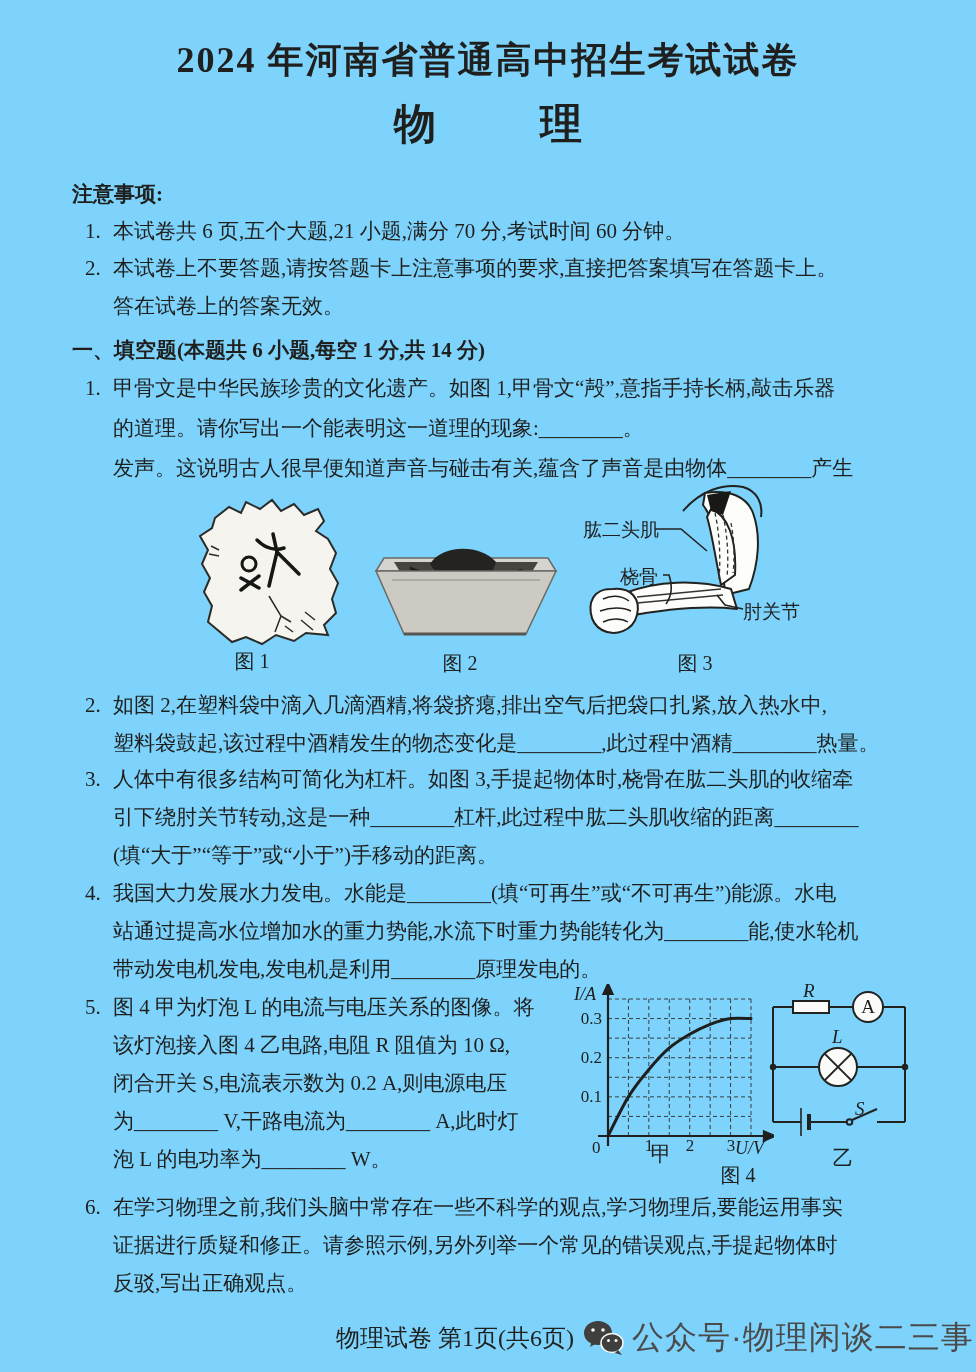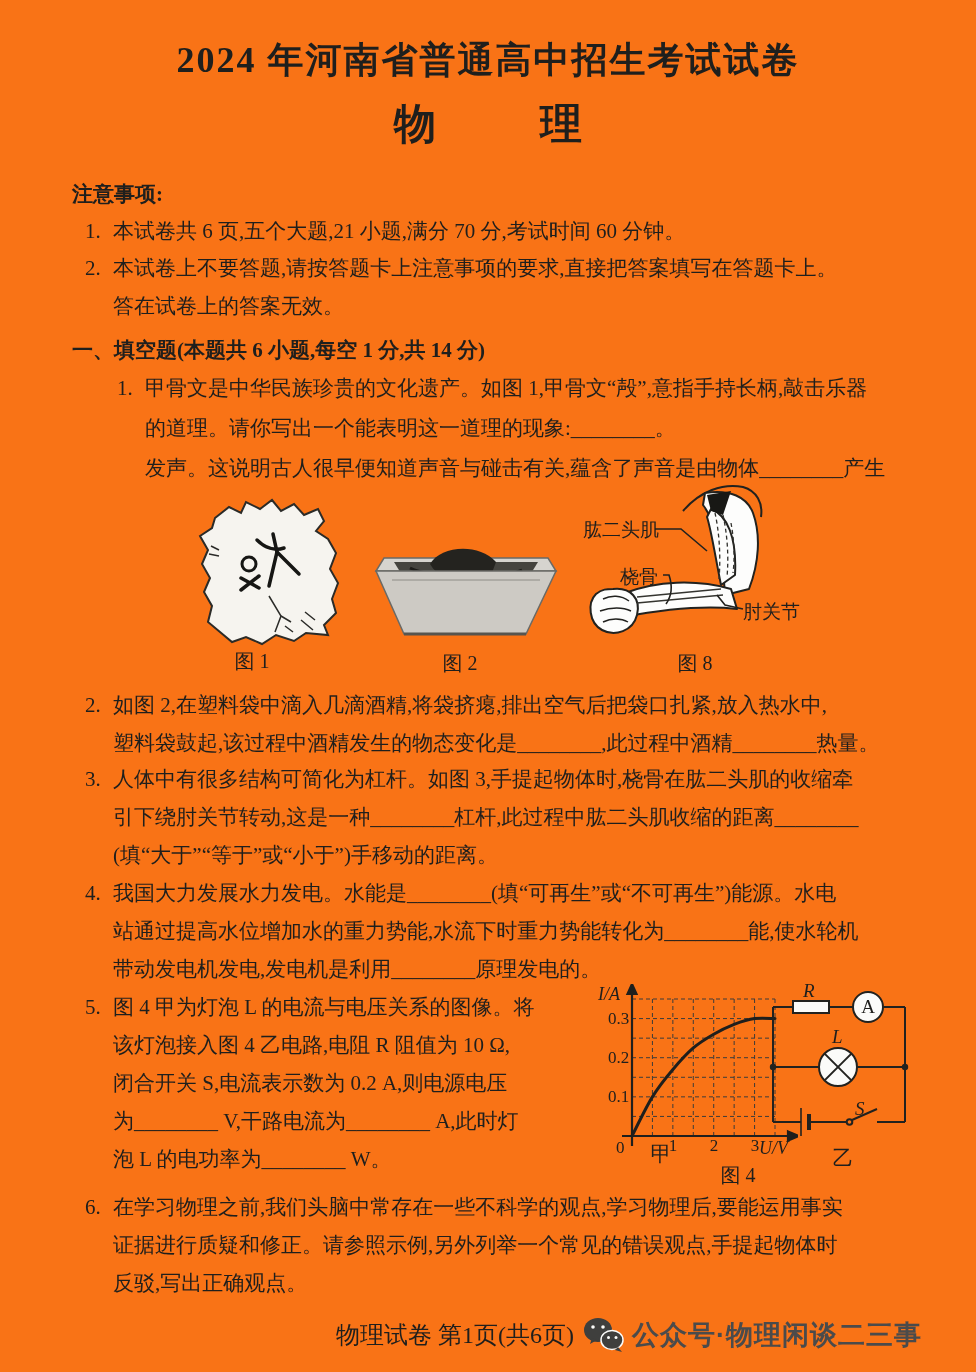--- a/index.html
+++ b/index.html
@@ -1,53 +1,53 @@
 <!DOCTYPE html>
 <html><head>
 <meta charset="utf-8">
 <style>
   * { margin:0; padding:0; box-sizing:border-box; }
   body { background:#888; font-family:"Liberation Serif", serif; }
   .page {
     position:relative; width:976px; height:1372px; margin:0 auto;
-    background:#f97316; color:#1f1f1d; overflow:hidden;
+    background:#7dd3fc; color:#1f1f1d; overflow:hidden;
   }
   .abs { position:absolute; }
   .title {
     left:0; top:36px; width:100%; text-align:center;
     font-size:36px; font-weight:bold; letter-spacing:2px;
   }
   .subject {
     left:0; top:96px; width:100%; display:flex; justify-content:center; gap:104px;
     font-size:42px; font-weight:bold;
   }
   .h-bold { font-weight:bold; font-size:21px; }
   .notice-head { left:72px; top:180px; }
   .sec-head { left:72px; top:336px; white-space:nowrap; }
   .q { left:85px; }
   .qline { font-size:21px; line-height:38px; white-space:nowrap;font-family:Liberation Serif, serif; }
-  .q1 .qline { line-height:40px;margin-left:32px; }
+  .q1 .qline { line-height:40px; }
   .qnum { display:inline-block; width:28px; }
   .indent { padding-left:28px; }
   .caption { font-size:20px; transform:translateX(-50%); white-space:nowrap; }
   .fig-label { position:absolute; font-size:19px; white-space:nowrap; }
   
-  .graph { left:572px; top:984px; width:202px; height:188px;margin-left:24px; }
+  .graph { left:572px; top:984px; width:202px; height:188px; }
   .graph svg { position:absolute; left:0; top:0; }
   .gridline { stroke:#3c3c3a; stroke-width:1; stroke-dasharray:4,3; fill:none; }
   .tick { position:absolute; font-size:17px; }
   .x-tick { top:152px; transform:translateX(-50%); }
-  .y-tick { left:12px; width:30px; text-align:left; }
+  .y-tick { left:0; width:30px; text-align:right; }
   .axis-label { position:absolute; font-size:18px; font-style:italic; }
   
   .circuit { left:765px; top:984px; width:150px; height:162px; }
   .c-label { position:absolute; font-size:19px; font-style:italic; }
   .footer { left:336px; top:1316px; display:flex; align-items:center; gap:8px; }
   .footer-left { font-size:24px; white-space:nowrap; }
-  .footer-right { font-family:"Liberation Sans", sans-serif; font-size:27px; font-weight:bold;
+  .footer-right { font-family:"Liberation Sans", sans-serif; font-size:32px; font-weight:normal;
                   color:#4b4b4b; letter-spacing:1px; white-space:nowrap; }
 </style>
 </head>
 <body>
 
 <div class="page">
 
   <div class="abs title">2024 年河南省普通高中招生考试试卷</div>
   <div class="abs subject">
     <span>物</span>
@@ -128,21 +128,21 @@
         <path d="M178,126 L160,122 L152,112"></path>
       </g>
     </svg>
     <span class="fig-label" style="left:18px; top:34px">肱二头肌</span>
     <span class="fig-label" style="left:55px; top:81px">桡骨</span>
     <span class="fig-label" style="left:178px; top:116px">肘关节</span>
   </div>
 
   <span class="abs caption" style="left:252px; top:648px">图 1</span>
   <span class="abs caption" style="left:460px; top:650px">图 2</span>
-  <span class="abs caption" style="left:695px; top:650px">图 8</span>
+  <span class="abs caption" style="left:695px; top:650px">图 3</span>
 
   <div class="abs q" style="top:686px">
     <div class="qline"><span class="qnum">2.</span><span>如图 2,在塑料袋中滴入几滴酒精,将袋挤瘪,排出空气后把袋口扎紧,放入热水中,</span></div>
     <div class="qline indent">塑料袋鼓起,该过程中酒精发生的物态变化是________,此过程中酒精________热量。</div>
   </div>
 
   <div class="abs q" style="top:760px">
     <div class="qline"><span class="qnum">3.</span><span>人体中有很多结构可简化为杠杆。如图 3,手提起物体时,桡骨在肱二头肌的收缩牵</span></div>
     <div class="qline indent">引下绕肘关节转动,这是一种________杠杆,此过程中肱二头肌收缩的距离________</div>
     <div class="qline indent">(填“大于”“等于”或“小于”)手移动的距离。</div>

